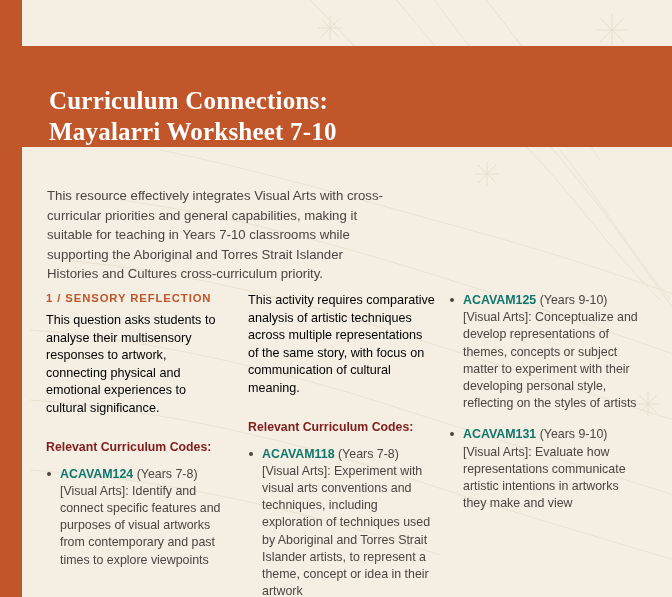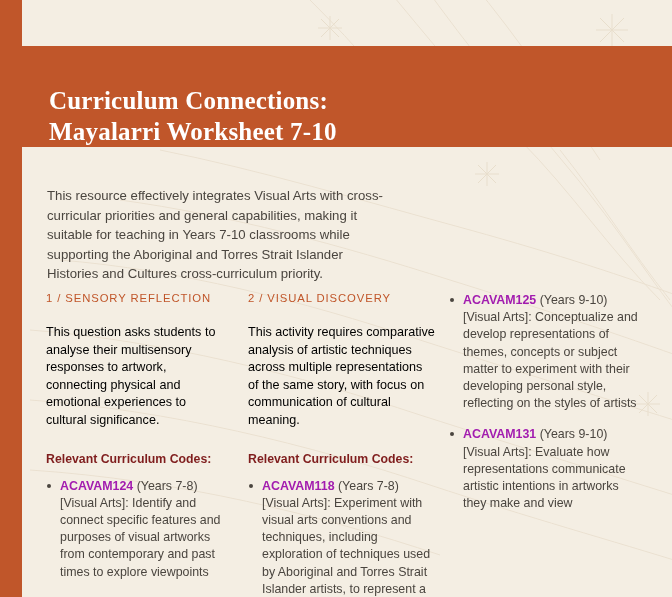--- a/index.html
+++ b/index.html
@@ -68,23 +68,23 @@
   .col {
     position: absolute;
     top: 292px;
   }
   .col1 { left: 46px; width: 180px; }
   .col2 { left: 248px; width: 188px; }
   .col3 { left: 449px; width: 190px; }
   .section-heading {
     color: #c0562a;
     font-size: 11.3px;
-    font-weight: normal;
+    font-weight: bold;
     letter-spacing: 0.9px;
-    margin: 0 0 20px 0;
+    margin: 0 0 8px 0;
   }
   .body-text {
     color: #000000;
     font-size: 12.6px;
     line-height: 17.6px;
     margin: 0 0 22px 0;
   }
   .codes-heading {
     color: #7f1d1d;
     font-size: 12.3px;
@@ -108,21 +108,21 @@
     content: "";
     position: absolute;
     left: 1px;
     top: 6px;
     width: 4px;
     height: 4px;
     border-radius: 50%;
     background: #4a453f;
   }
   .code-id {
-    color: #a21caf;
+    color: #0f766e;
     font-weight: bold;
   }
   .code-years {
     color: #4a453f;
   }
   .col3-list {
     margin-top: 37px;
   }
 </style>
 </head>
@@ -169,21 +169,20 @@
     <ul class="codes">
       <li>
         <span class="code-id">ACAVAM124</span>
         <span class="code-years">(Years 7-8)</span>
         <span>[Visual Arts]: Identify and connect specific features and purposes of visual artworks from contemporary and past times to explore viewpoints</span>
       </li>
     </ul>
   </div>
 
   <div class="col col2">
-    <div class="section-heading">2 / VISUAL DISCOVERY</div>
     <div class="body-text">This activity requires comparative analysis of artistic techniques across multiple representations of the same story, with focus on communication of cultural meaning.</div>
     <div class="codes-heading">Relevant Curriculum Codes:</div>
     <ul class="codes">
       <li>
         <span class="code-id">ACAVAM118</span>
         <span class="code-years">(Years 7-8)</span>
         <span>[Visual Arts]: Experiment with visual arts conventions and techniques, including exploration of techniques used by Aboriginal and Torres Strait Islander artists, to represent a theme, concept or idea in their artwork</span>
       </li>
     </ul>
   </div>

